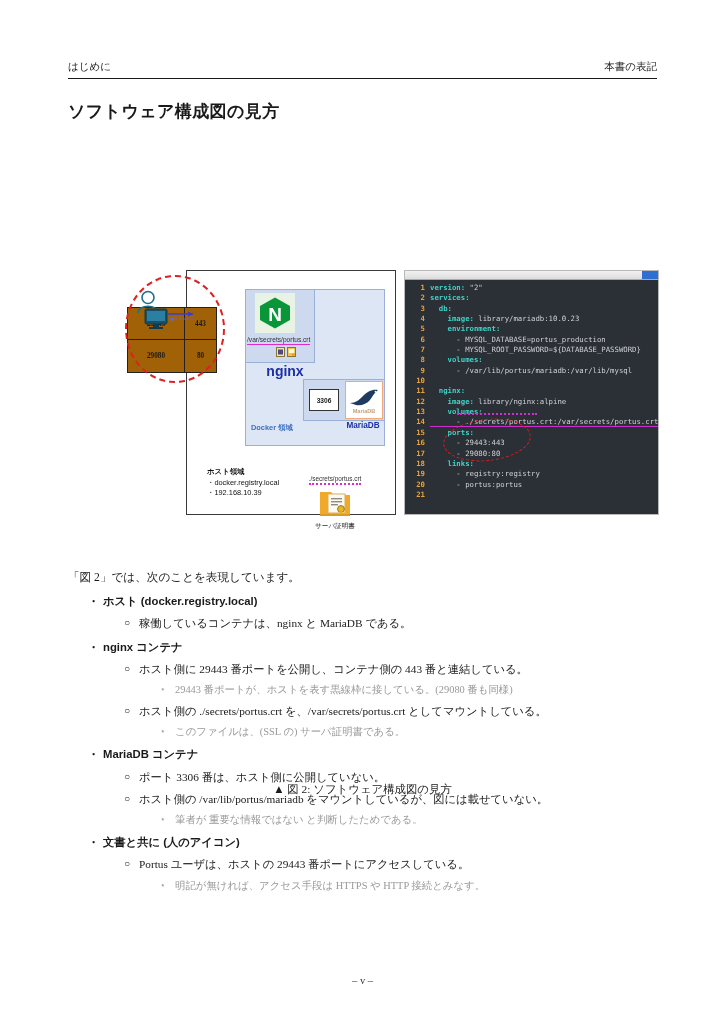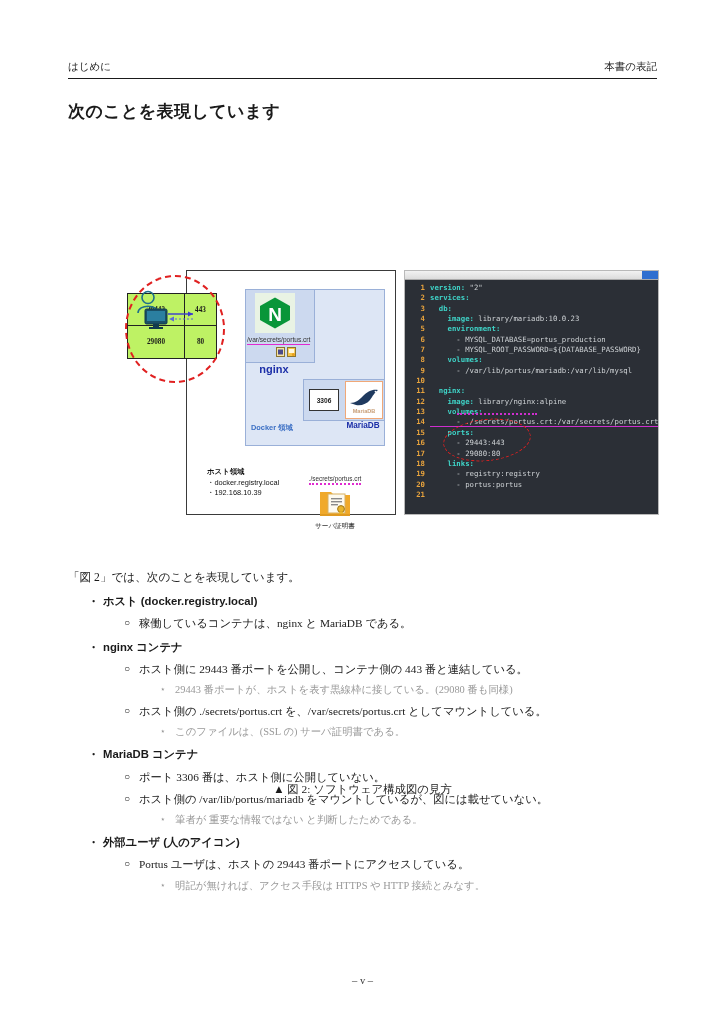--- a/index.html
+++ b/index.html
@@ -59,22 +59,22 @@
   }
   .nginxbox{
     position:absolute;left:58px;top:18px;width:68px;height:72px;
     background:#ccd9ef;border:1px solid #9ab0d8;
   }
   .nginx-logo{
     position:absolute;left:68px;top:22px;width:40px;height:40px;
     background:#e9f3e4;display:flex;align-items:center;justify-content:center;
   }
   .nginx-name{
-    position:absolute;left:59px;top:92px;width:56px;text-align:center;
-    font-size:11px;font-weight:bold;color:#1c2fa8;
+    position:absolute;left:70px;top:92px;width:56px;text-align:center;
+    font-size:14px;font-weight:bold;color:#1c2fa8;
     font-family:"Liberation Sans","DejaVu Sans",sans-serif;
   }
   .crtpath{
     position:absolute;left:60px;top:65px;
     font-size:6.6px;color:#333;white-space:nowrap;
     font-family:"Liberation Sans","DejaVu Sans",sans-serif;
     border-bottom:1.6px solid #e02ad0;padding-bottom:1px;
   }
   .certpair{position:absolute;left:89px;top:76px;display:flex;gap:2px;}
   .mariabox{
@@ -110,22 +110,22 @@
     font-family:"Liberation Sans","DejaVu Sans",sans-serif;
     border-bottom:2px dotted #e02ad0;padding-bottom:1px;display:inline-block;
   }
   .certbig .clabel{
     font-size:6.6px;color:#222;margin-top:1px;
     font-family:"Liberation Sans","DejaVu Sans",sans-serif;
   }
 
   
   .porttable{
-    position:absolute;left:-60px;top:22px;width:88px;height:64px;
-    border:1.1px solid #222;background:#bef264;
+    position:absolute;left:-60px;top:36px;width:88px;height:64px;
+    border:1.1px solid #222;background:#a16207;
     display:grid;grid-template-columns:57px 31px;grid-template-rows:32px 32px;
   }
   .porttable div{
     border-right:1.1px solid #222;border-bottom:1.1px solid #222;
     display:flex;align-items:center;justify-content:center;
     font-size:7.2px;font-weight:bold;
     font-family:"Liberation Serif","DejaVu Serif",serif;
   }
   .porttable div:nth-child(2),.porttable div:nth-child(4){border-right:none;}
   .porttable div:nth-child(3),.porttable div:nth-child(4){border-bottom:none;}
@@ -199,21 +199,21 @@
 <body>
 
 <div class="page">
 
   <div class="runhead">
     <span>はじめに</span>
     <span>本書の表記</span>
     <span class="rule"></span>
   </div>
 
-  <div class="h1">次のことを表現しています</div>
+  <div class="h1">ソフトウェア構成図の見方</div>
 
 
   <div class="figwrap">
 
     <div class="diagram">
 
       <div class="dockerbox"></div>
       <div class="dockerlabel">Docker 領域</div>
 
       <div class="nginxbox"></div>
@@ -347,21 +347,21 @@
       <div class="li lv2">
         <span class="bul">○</span>
         <span class="txt">ホスト側の /var/lib/portus/mariadb をマウントしているが、図には載せていない。</span>
       </div>
       <div class="li lv3">
         <span class="bul">⋆</span>
         <span class="txt">筆者が 重要な情報ではない と判断したためである。</span>
       </div>
       <div class="li lv1">
         <span class="bul">・</span>
-        <span class="txt">外部ユーザ (人のアイコン)</span>
+        <span class="txt">文書と共に (人のアイコン)</span>
       </div>
       <div class="li lv2">
         <span class="bul">○</span>
         <span class="txt">Portus ユーザは、ホストの 29443 番ポートにアクセスしている。</span>
       </div>
       <div class="li lv3">
         <span class="bul">⋆</span>
         <span class="txt">明記が無ければ、アクセス手段は HTTPS や HTTP 接続とみなす。</span>
       </div>
     </div>

